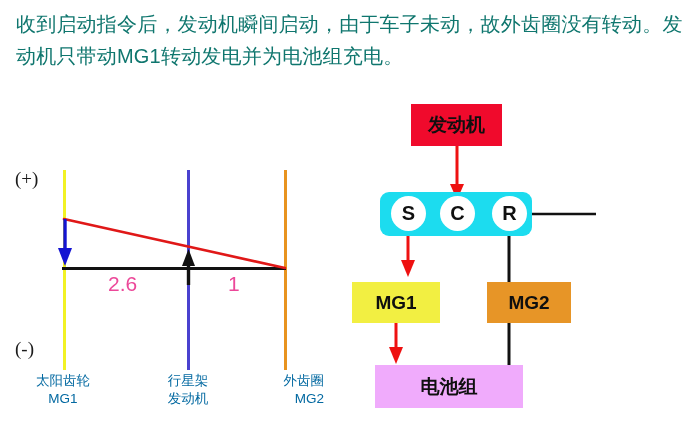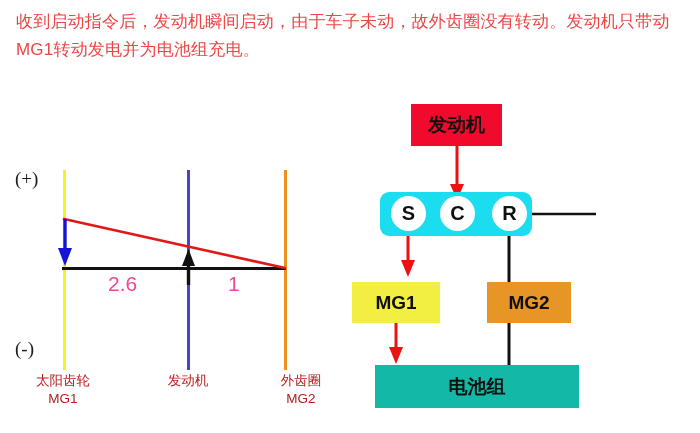--- a/index.html
+++ b/index.html
@@ -15,24 +15,24 @@
     font-family: "Liberation Sans", "DejaVu Sans", sans-serif;
     color: #1a1a1a;
   }
 
   
   #caption {
     position: absolute;
     left: 16px;
     top: 8px;
     width: 672px;
-    font-size: 17px;
+    font-size: 20px;
     line-height: 1.62;
     letter-spacing: 0.2px;
-    color: #ef4444;
+    color: #0f766e;
     font-weight: 500;
   }
 
   
   #nomograph {
     position: absolute;
     left: 0;
     top: 0;
     width: 340px;
     height: 433px;
@@ -70,27 +70,27 @@
     font-family: "Liberation Sans", sans-serif;
   }
   #ratio-left  { left: 108px; top: 272px; }
   #ratio-right { left: 228px; top: 272px; }
 
   .axis-caption {
     position: absolute;
     text-align: center;
     font-size: 13.5px;
     line-height: 1.3;
-    color: #b91c1c;
+    color: #0369a1;
     width: 110px;
     font-weight: 500;
   }
   #cap-sun  { left: 8px;   top: 372px; }
   #cap-carr { left: 133px; top: 372px; }
-  #cap-ring { left: 246px; top: 372px; }
+  #cap-ring { left: 214px; top: 372px; text-align: right; }
 
   
   #blockdiagram {
     position: absolute;
     left: 0;
     top: 0;
     width: 700px;
     height: 433px;
   }
   .node-box {
@@ -121,22 +121,22 @@
     left: 352px; top: 282px; width: 88px; height: 41px;
     background: #f2ef42;
     font-size: 19px;
   }
   #box-mg2 {
     left: 487px; top: 282px; width: 84px; height: 41px;
     background: #e79527;
     font-size: 19px;
   }
   #box-battery {
-    left: 375px; top: 365px; width: 204px; height: 43px;
-    background: #14b8a6;
+    left: 375px; top: 365px; width: 148px; height: 43px;
+    background: #f0abfc;
     font-size: 19px;
     text-align: right;
   }
 
   .gear-circle {
     position: absolute;
     width: 35px; height: 35px;
     border-radius: 50%;
     background: #ffffff;
     display: flex;
@@ -175,20 +175,21 @@
   <div class="sign-label" id="sign-minus">(-)</div>
 
   <div class="ratio-label" id="ratio-left">2.6</div>
   <div class="ratio-label" id="ratio-right">1</div>
 
   <div class="axis-caption" id="cap-sun">
     <div>太阳齿轮</div>
     <div>MG1</div>
   </div>
   <div class="axis-caption" id="cap-carr">
+    <div>行星架</div>
     <div>发动机</div>
   </div>
   <div class="axis-caption" id="cap-ring">
     <div>外齿圈</div>
     <div>MG2</div>
   </div>
 
   <svg class="overlay" id="nomo-overlay" viewBox="0 0 700 433">
 
     <line id="lever-line" x1="64" y1="219" x2="285" y2="268" stroke="#e01818" stroke-width="2.6" stroke-linecap="round"></line>

